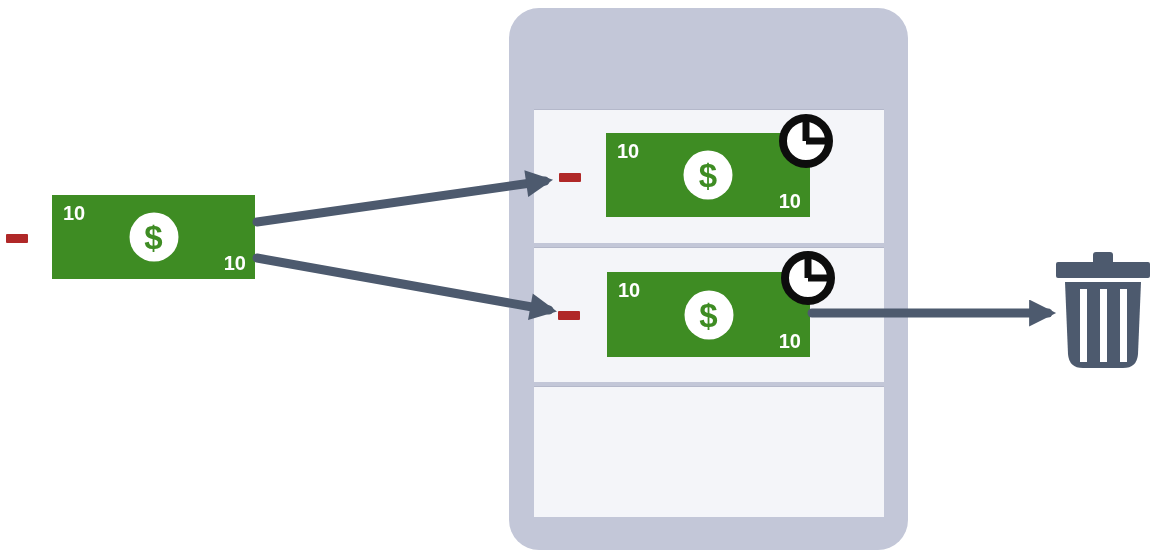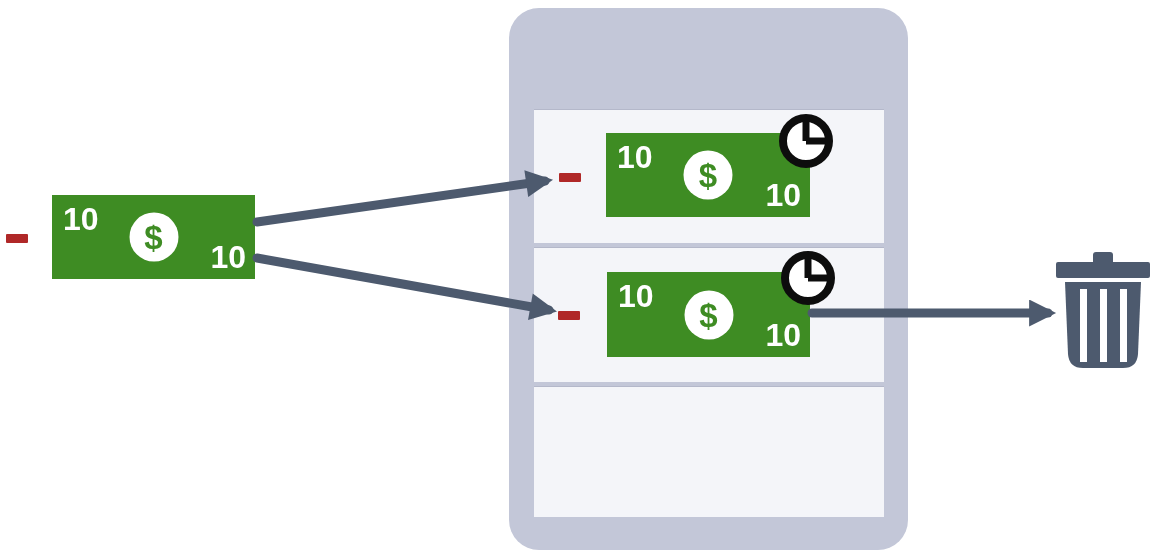--- a/index.html
+++ b/index.html
@@ -18,21 +18,21 @@
     width:1156px; height:558px;
     background:var(--white);
     font-family:"Liberation Sans", sans-serif;
     overflow:hidden;
   }
 
   
   .bill { position:absolute; background:var(--bill-green); }
   .bill .denom {
     position:absolute; color:#fff;
-    font-size:32px; font-weight:700; line-height:1;
+    font-size:20px; font-weight:700; line-height:1;
   }
   .bill .denom.tl { left:11px; top:8px; }
   .bill .denom.br { right:9px; bottom:6px; }
   .coin {
     position:absolute; left:50%; top:50%;
     transform:translate(-50%,-50%);
     width:49px; height:49px; border-radius:50%;
     background:#fff;
     display:flex; align-items:center; justify-content:center;
   }

